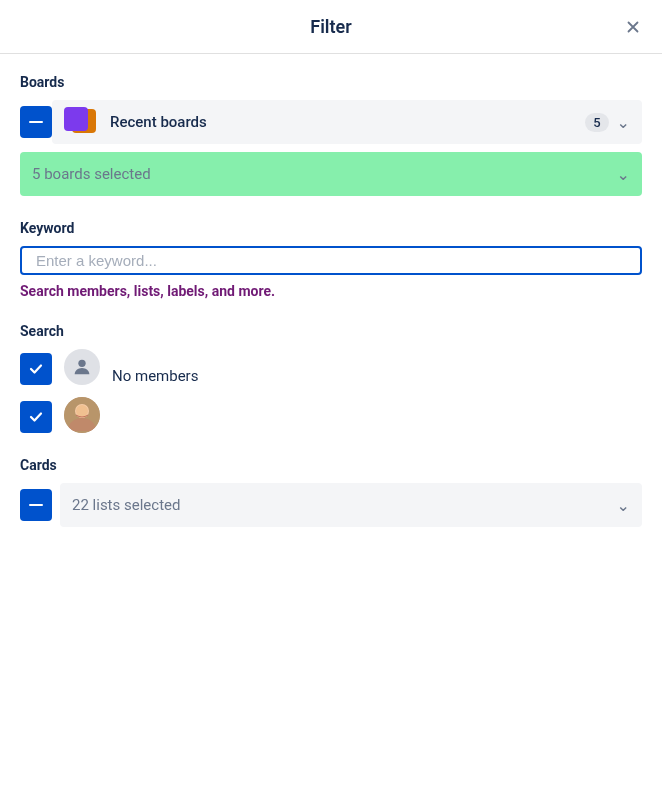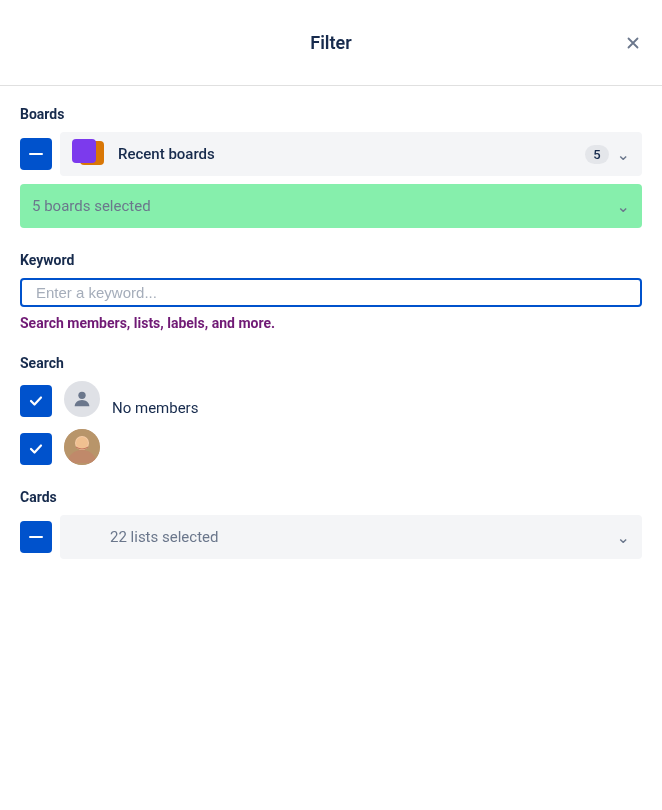--- a/index.html
+++ b/index.html
@@ -22,21 +22,21 @@
       width: 662px;
       background: #fff;
       border-radius: 8px;
       overflow: hidden;
     }
 
     .modal-header {
       display: flex;
       align-items: center;
       justify-content: center;
-      padding: 32px 20px;
+      padding: 16px 20px;
       border-bottom: 1px solid #e0e0e0;
       position: relative;
     }
 
     .modal-title {
       font-size: 18px;
       font-weight: 600;
       color: #172b4d;
     }
 
@@ -69,21 +69,21 @@
     }
 
     .section {
       margin-bottom: 24px;
     }
 
     
     .boards-row {
       display: flex;
       align-items: center;
-      gap: 8px;
+      gap: 0;
       margin-bottom: 8px;
       text-align: right;
     }
 
     .minus-btn {
       width: 32px;
       height: 32px;
       background: #0052cc;
       border: none;
       border-radius: 4px;
@@ -284,21 +284,20 @@
       display: flex;
       align-items: center;
       justify-content: space-between;
       padding: 0 12px;
       cursor: pointer;
     }
 
     .lists-selected-text {
       font-size: 15px;
       color: #6b778c;
-      margin-left: 38px;
     }
   </style>
 </head>
 <body>
 
 <div class="modal">
 
   <div class="modal-header">
     <span class="modal-title">Filter</span>
     <button class="close-btn">

